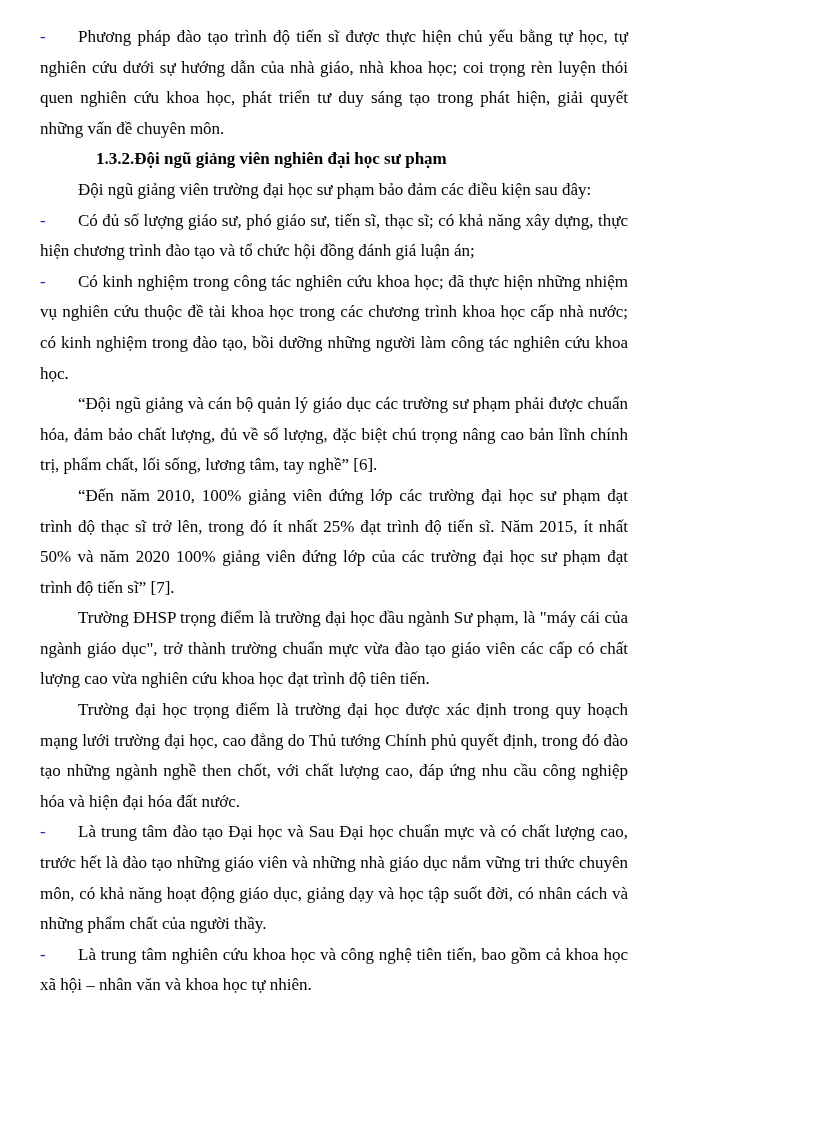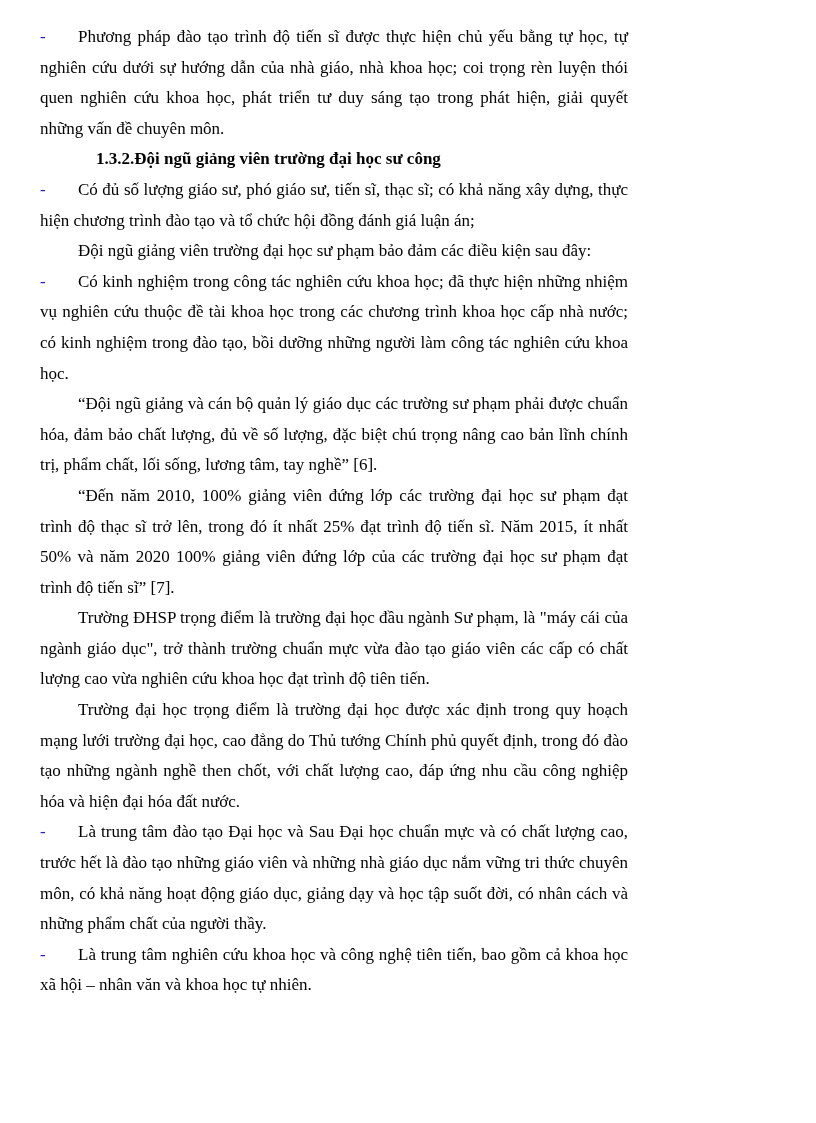--- a/index.html
+++ b/index.html
@@ -44,25 +44,25 @@
     margin-right:14px;
   }
 </style>
 </head>
 <body>
 
 <div class="page">
 
   <p class="para"><span class="dash-marker">-</span><span>Phương pháp đào tạo trình độ tiến sĩ được thực hiện chủ yếu bằng tự học, tự nghiên cứu dưới sự hướng dẫn của nhà giáo, nhà khoa học; coi trọng rèn luyện thói quen nghiên cứu khoa học, phát triển tư duy sáng tạo trong phát hiện, giải quyết những vấn đề chuyên môn.</span></p>
 
-  <p class="para heading"><span class="h-num">1.3.2.</span><span class="h-title">Đội ngũ giảng viên trường đại học sư công</span></p>
+  <p class="para heading"><span class="h-num">1.3.2.</span><span class="h-title">Đội ngũ giảng viên nghiên đại học sư phạm</span></p>
+
+  <p class="para indent"><span>Đội ngũ giảng viên trường đại học sư phạm bảo đảm các điều kiện sau đây:</span></p>
 
   <p class="para"><span class="dash-marker">-</span><span>Có đủ số lượng giáo sư, phó giáo sư, tiến sĩ, thạc sĩ; có khả năng xây dựng, thực hiện chương trình đào tạo và tổ chức hội đồng đánh giá luận án;</span></p>
-
-  <p class="para indent"><span>Đội ngũ giảng viên trường đại học sư phạm bảo đảm các điều kiện sau đây:</span></p>
 
   <p class="para"><span class="dash-marker">-</span><span>Có kinh nghiệm trong công tác nghiên cứu khoa học; đã thực hiện những nhiệm vụ nghiên cứu thuộc đề tài khoa học trong các chương trình khoa học cấp nhà nước; có kinh nghiệm trong đào tạo, bồi dưỡng những người làm công tác nghiên cứu khoa học.</span></p>
 
   <p class="para indent"><span>“Đội ngũ giảng và cán bộ quản lý giáo dục các trường sư phạm phải được chuẩn hóa, đảm bảo chất lượng, đủ về số lượng, đặc biệt chú trọng nâng cao bản lĩnh chính trị, phẩm chất, lối sống, lương tâm, tay nghề” [6].</span></p>
 
   <p class="para indent"><span>“Đến năm 2010, 100% giảng viên đứng lớp các trường đại học sư phạm đạt trình độ thạc sĩ trở lên, trong đó ít nhất 25% đạt trình độ tiến sĩ. Năm 2015, ít nhất 50% và năm 2020 100% giảng viên đứng lớp của các trường đại học sư phạm đạt trình độ tiến sĩ” [7].</span></p>
 
 
 
   <p class="para indent"><span>Trường ĐHSP trọng điểm là trường đại học đầu ngành Sư phạm, là "máy cái của ngành giáo dục", trở thành trường chuẩn mực vừa đào tạo giáo viên các cấp có chất lượng cao vừa nghiên cứu khoa học đạt trình độ tiên tiến.</span></p>

